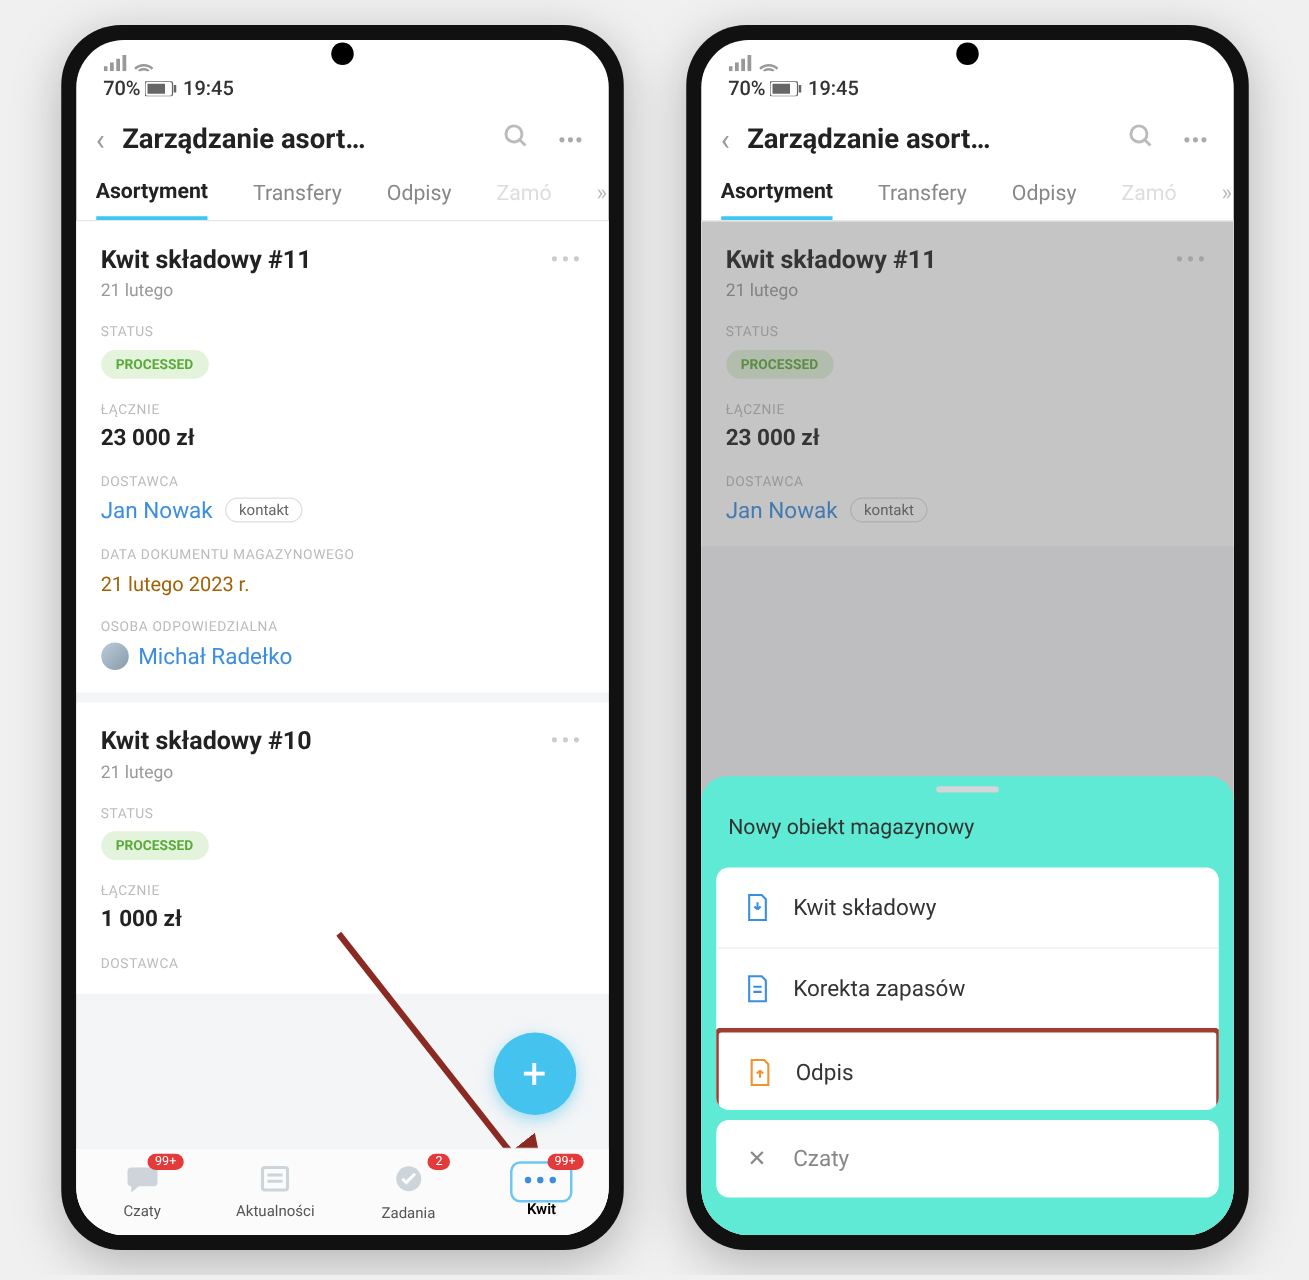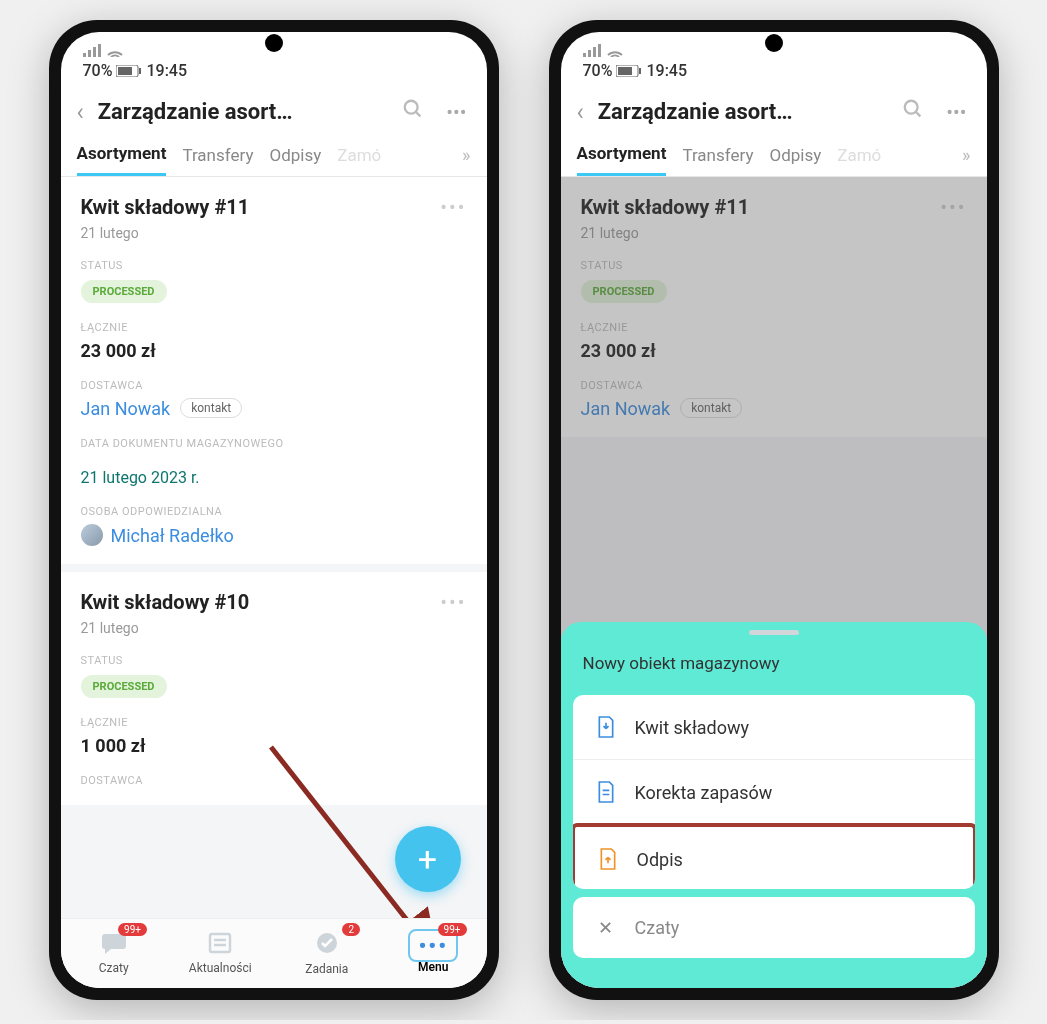--- a/index.html
+++ b/index.html
@@ -63,21 +63,21 @@
     font-weight:700;
     color:#222;
     white-space:nowrap;
     overflow:hidden;
     text-overflow:ellipsis;
   }
   .hicon { color:#aaa; font-size:20px; padding:4px; }
   .tabs {
     display:flex;
     align-items:center;
-    gap:16px;
+    gap:36px;
     padding: 6px 16px 0;
     border-bottom:1px solid #e6e6e6;
   }
   .tab { color:#888; font-size:17px; padding-bottom:10px; white-space:nowrap;}
   .tab.active { color:#222; font-weight:700; border-bottom:3px solid #3bc8f5; }
   .tab.faded { color:#ddd; }
   .tabs .more-chevron { color:#bbb; font-size:18px; margin-left:auto; padding-bottom:10px;}
   .content { flex:1; overflow:hidden; background:#f4f5f7; position:relative;}
   .card { background:#fff; margin-bottom:8px; padding:18px 20px; }
   .card-head { display:flex; justify-content:space-between; align-items:flex-start; }
@@ -97,21 +97,21 @@
   .amount { font-size:18px; font-weight:700; color:#222; margin-top:6px;}
   .link-row { display:flex; align-items:flex-start; gap:10px; margin-top:6px;}
   .link { color:#3b8de0; font-size:18px; }
   .chip {
     border:1px solid #ddd;
     border-radius:12px;
     font-size:12px;
     color:#666;
     padding:2px 10px;
   }
-  .plain-val { font-size:16px; color:#0f766e; margin-top:18px;}
+  .plain-val { font-size:16px; color:#a16207; margin-top:8px;}
   .person-row { display:flex; align-items:center; gap:8px; margin-top:6px;}
   .avatar {
     width:22px; height:22px; border-radius:50%;
     background: linear-gradient(135deg,#bcd,#89a);
   }
   .dots { color:#ccc; font-size:20px; letter-spacing:2px;}
   .fab {
     position:absolute;
     right:26px;
     bottom:96px;
@@ -357,21 +357,21 @@
             </svg>
         </span>
         <span class="badge-count">2</span>
         <span class="label">Zadania</span>
       </div>
       <div class="nav-item active">
         <span class="nav-icon">
           <span class="blue-dots-box">•••</span>
         </span>
         <span class="badge-count">99+</span>
-        <span class="label">Menu</span>
+        <span class="label">Kwit</span>
       </div>
     </div>
   </div>
 </div>
 
 <div class="phone">
   <div class="notch"></div>
   <div class="screen">
 
     <div class="statusbar">

